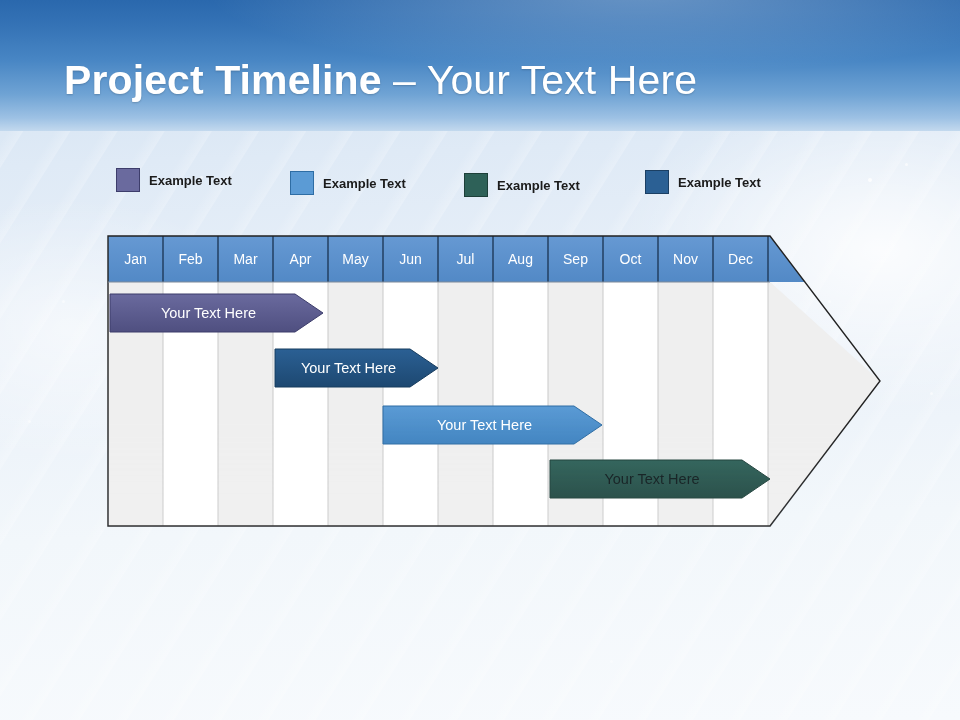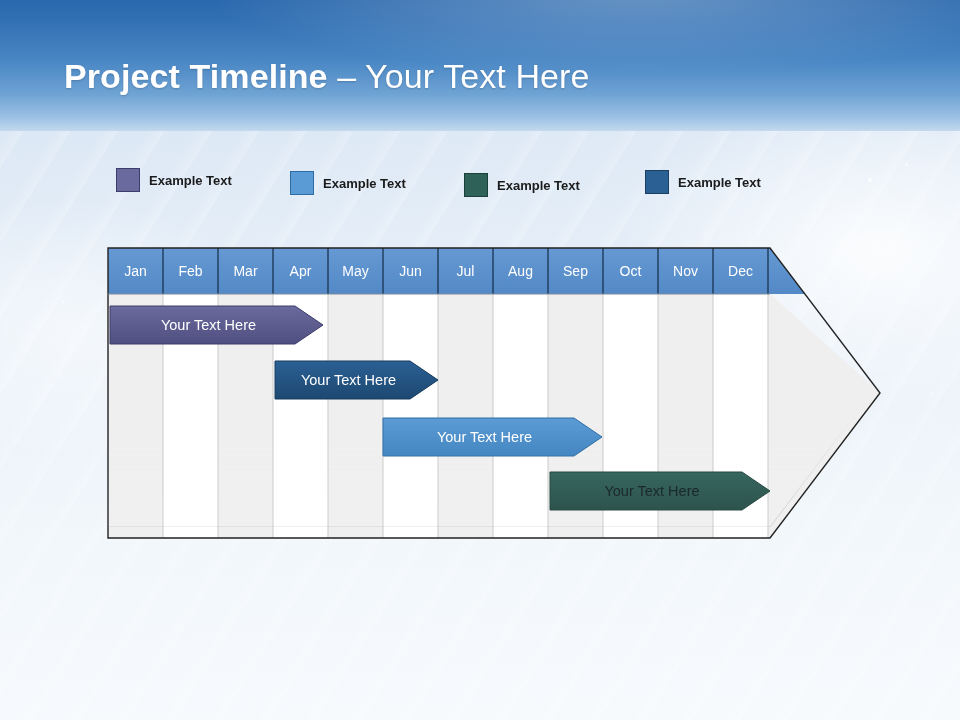--- a/index.html
+++ b/index.html
@@ -47,21 +47,21 @@
         #2a68ad 0%, #3573b6 20%, #4886c4 46%,
         #6fa3d4 72%, #9dc1e4 90%, #c3d9ee 100%);
   }
   #titleband .sheen {
     position: absolute; inset: 0;
     background: radial-gradient(ellipse 620px 120px at 640px -10px, rgba(255,255,255,0.30), rgba(255,255,255,0) 70%);
   }
   #page-title {
     position: absolute;
     left: 64px; top: 57px;
-    font-size: 34px;
+    font-size: 41px;
     color: #ffffff;
     white-space: nowrap;
     letter-spacing: .1px;
     text-shadow: 0 1px 2px rgba(0,0,0,.18);
   }
   #page-title .strong { font-weight: bold; }
   #page-title .light  { font-weight: normal; }
 
   
   #legend {
@@ -82,21 +82,21 @@
   }
   .legend-label {
     font-size: 13px;
     font-weight: bold;
     color: #1b1b1b;
   }
 
   
   #chart {
     position: absolute;
-    left: 108px; top: 248px;
+    left: 108px; top: 236px;
     width: 775px; height: 298px;
   }
   #chart svg { display: block; overflow: visible; }
 
   .month-label {
     font-size: 14px;
     fill: #ffffff;
     font-family: "Liberation Sans", sans-serif;
     text-anchor: middle;
     dominant-baseline: middle;

